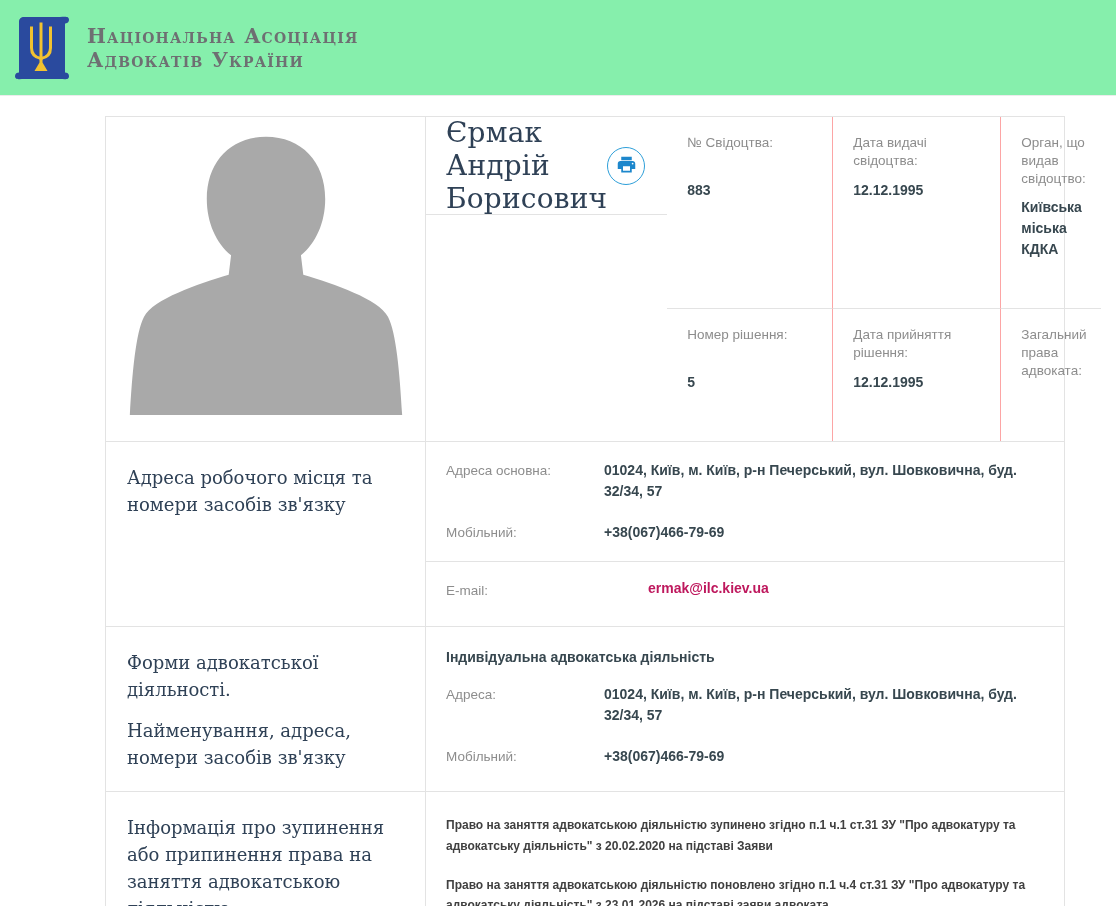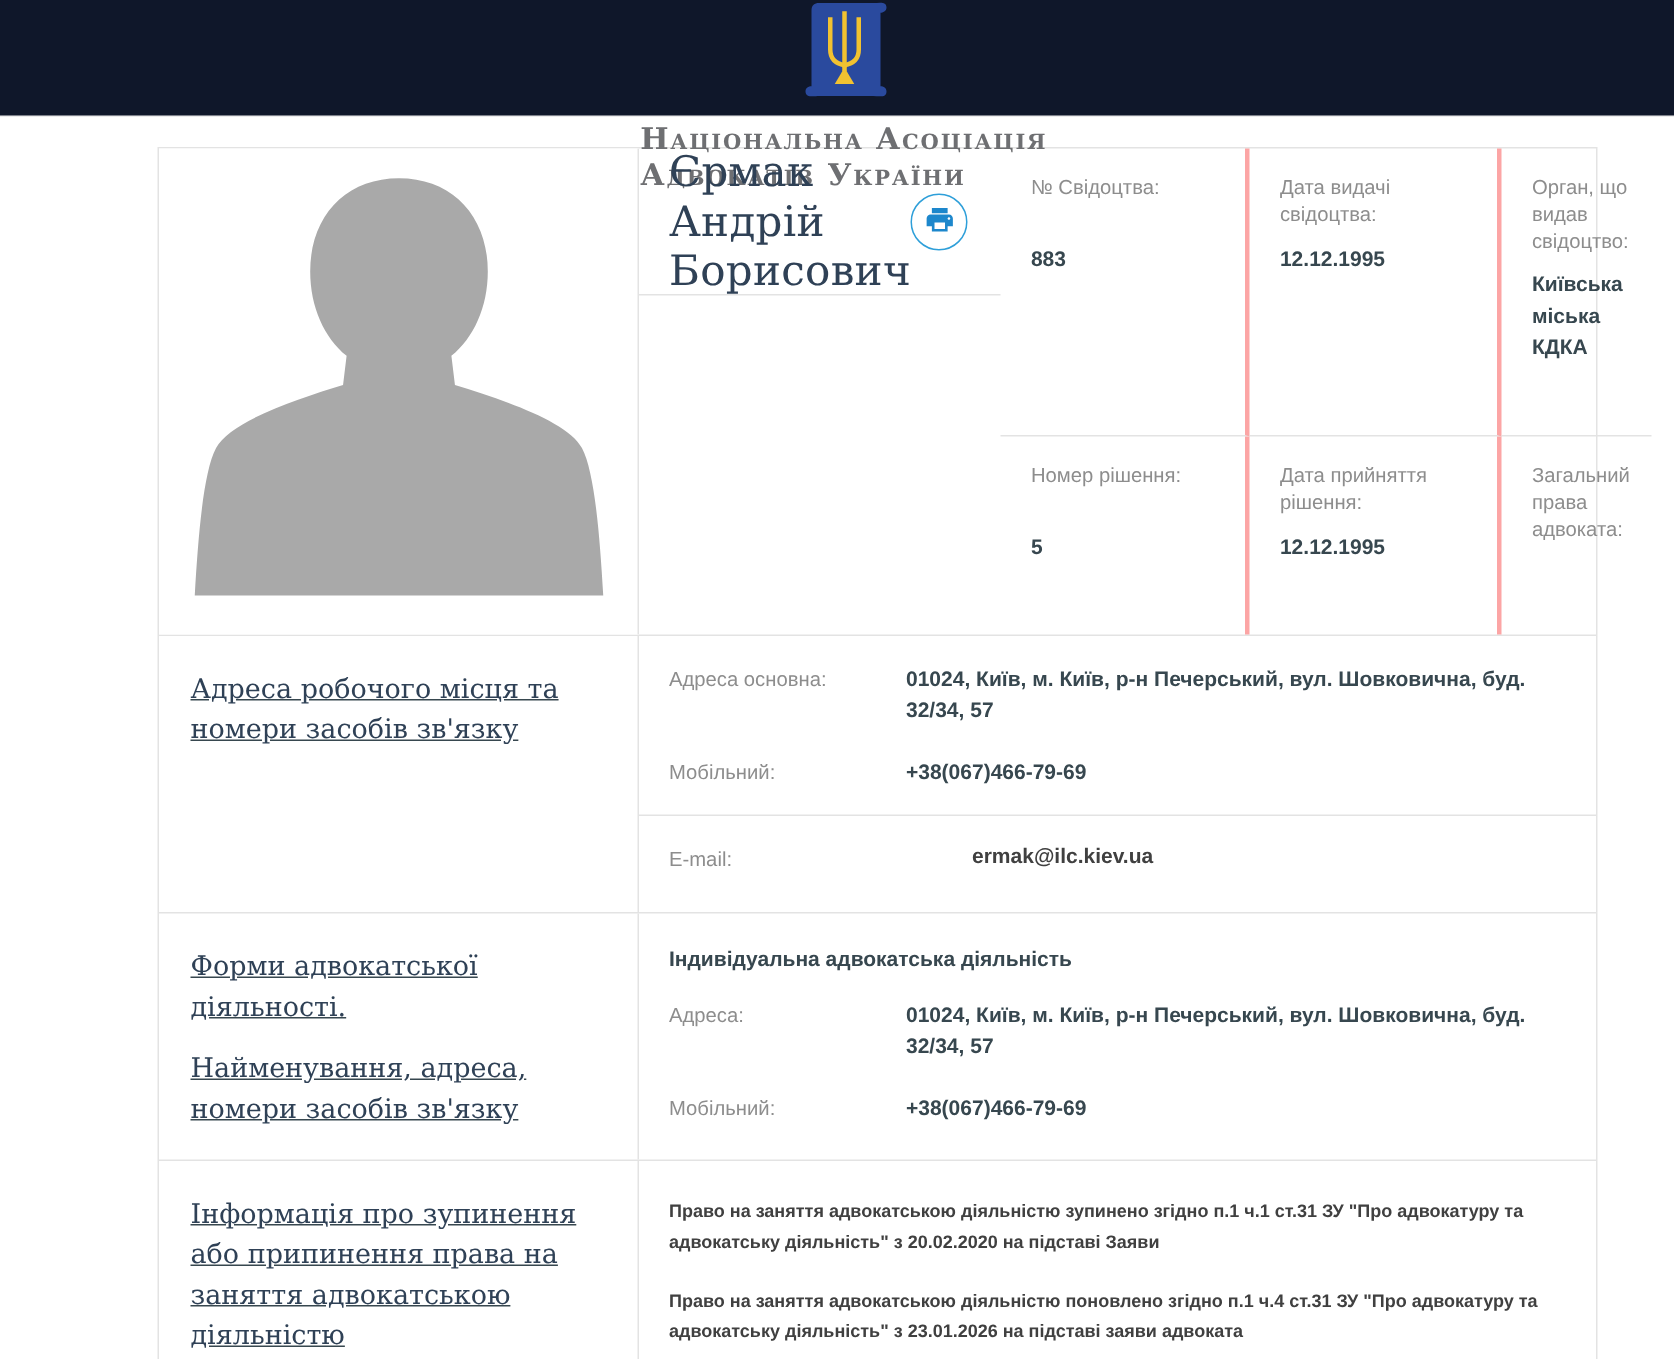--- a/index.html
+++ b/index.html
@@ -4,22 +4,22 @@
 <style>
   * { box-sizing: border-box; margin: 0; padding: 0; }
   html, body { background: #ffffff; }
   body {
     width: 1116px; height: 906px; margin: 0; overflow: hidden;
     font-family: "Liberation Sans", sans-serif; color: #37474f;
   }
 
   
   .site-header {
-    height: 78px; display: flex; align-items: center; gap: 14px;
-    padding-left: 9px; background: #0f172a; border-bottom: 1px solid #ececec; flex-direction: column;
+    height: 96px; display: flex; align-items: center; gap: 14px;
+    padding-left: 9px; background: #86efac; border-bottom: 1px solid #ececec;
   }
   .logo-box { width: 64px; height: 66px; flex: 0 0 auto; cursor: pointer; }
   .org-name {
     font-family: "DejaVu Serif", serif; font-variant: small-caps;
     font-weight: 600; font-size: 20px; line-height: 1.2;
     color: #6e6f72; letter-spacing: 1.2px;
   }
 
   
   .card {
@@ -50,43 +50,42 @@
     width: 38px; height: 38px; border-radius: 50%;
     border: 1px solid #2e9fd9; background: #fff; cursor: pointer;
     display: flex; align-items: center; justify-content: center; flex: 0 0 auto;
   }
 
   .reg-row { display: flex; align-items: center; padding: 12px 20px; border-bottom: 1px solid #e3e3e3; }
   .reg-row .lbl { width: 158px; flex: 0 0 auto; }
 
   .cert-grid { display: grid; grid-template-columns: 166px 168px 1fr; flex: 1; }
   .cert-cell { padding: 17px 14px 16px 20px; }
-  .cert-cell.b-r { border-right: 3px solid #fca5a5; }
+  .cert-cell.b-r { border-right: 1px solid #fca5a5; }
   .cert-cell.b-b { border-bottom: 1px solid #e3e3e3; }
   .cert-cell .lbl { min-height: 38px; }
   .cert-cell .val { margin-top: 8px; }
 
   .section { display: flex; border-top: 1px solid #e3e3e3; }
   .section-left {
     width: 320px; flex: 0 0 auto; border-right: 1px solid #e3e3e3;
     padding: 22px 36px 20px 21px;
-    text-decoration: underline;
   }
   .section-title {
     font-family: "DejaVu Serif", serif; font-size: 18px; font-weight: normal;
     color: #2f4156; line-height: 1.5;
   }
   .section-title + .section-title { margin-top: 14px; }
   .section-right { flex: 1; padding: 4px 0 8px 0; }
 
   .kv { display: flex; padding: 14px 20px 6px 20px; }
   .kv .lbl { width: 158px; flex: 0 0 auto; padding-top: 2px; }
   .kv .k-val { flex: 1; }
   .email-row { border-top: 1px solid #e3e3e3; margin-top: 12px; padding: 18px 20px; gap: 44px; }
-  .email-link { color: #404040; font-size: 14px; font-weight: bold; text-decoration: none; cursor: pointer; }
+  .email-link { color: #be185d; font-size: 14px; font-weight: bold; text-decoration: none; cursor: pointer; }
 
   .form-name-row { padding: 16px 20px 2px 20px; }
 
   .info-p {
     padding: 0 24px 0 20px; margin: 19px 0;
     font-size: 12px; font-weight: bold; color: #404040; line-height: 1.7;
   }
 </style>
 </head>
 <body>

